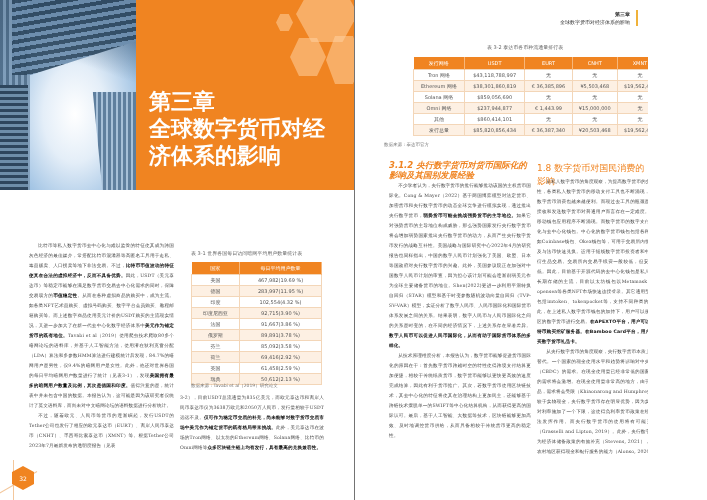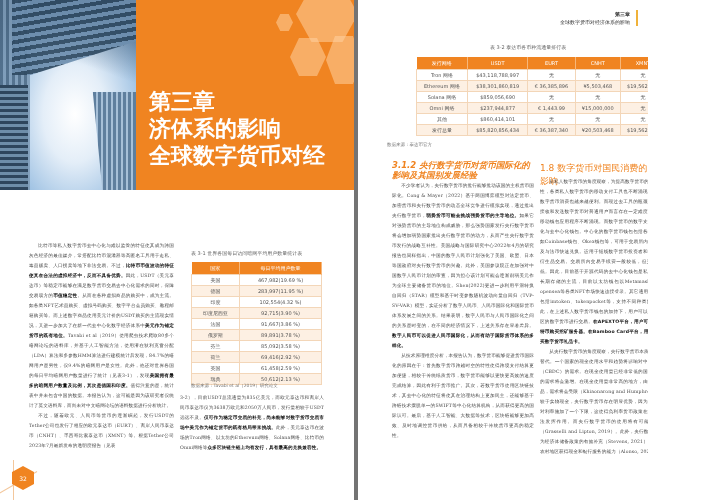--- a/index.html
+++ b/index.html
@@ -1,21 +1,21 @@
 <!DOCTYPE html>
 <html><head>
 <meta charset="utf-8">
 <style>
   * { box-sizing: border-box; margin: 0; padding: 0; }
   html, body { width: 707px; height: 500px; overflow: hidden; background: #fff; }
   body { font-family: "DejaVu Sans", sans-serif; position: relative; color: #333; }
 
   .page { position: absolute; top: 0; height: 500px; background: #fff; overflow: hidden; }
   .page-left { left: 0; width: 354px; }
-  .page-right { left: 354px; width: 294px; border-left: 4px solid #737373; }
+  .page-right { left: 354px; width: 294px; border-left: 1px solid #737373; }
 
   
   .hero-photo {
     position: absolute; left: 0; top: 0; width: 136px; height: 190px;
     background:
       linear-gradient(160deg, rgba(40,60,80,0.85) 0%, rgba(40,60,80,0.0) 30%),
       linear-gradient(200deg, rgba(50,70,90,0.8) 0%, rgba(50,70,90,0) 35%),
       radial-gradient(ellipse at 55% 60%, #ffffff 0%, #e4eef8 30%, #9cc0e2 65%, #5c88b8 100%);
   }
   .bldg { position: absolute; }
@@ -74,22 +74,22 @@
     <div class="bldg b4"></div>
   </div>
   <div class="hero-orange">
     <div class="hex" style="left:140px;top:14px;width:17px;height:17px;"></div>
     <div class="hex" style="left:160px;top:-14px;width:62px;height:56px;"></div>
     <div class="hex" style="left:154px;top:38px;width:36px;height:38px;"></div>
     <div class="hex" style="left:190px;top:36px;width:36px;height:48px;"></div>
   </div>
   <div class="chapter-title">
     <div>第三章</div>
+    <div>全球数字货币对经</div>
     <div>济体系的影响</div>
-    <div>全球数字货币对经</div>
   </div>
 
 
   <div class="body-text" style="left:29px;top:241px;width:145px;">
     <p>
       <span>比特币等私人数字货币去中心化与难以监管的特征使其成为跨国灰色经济的最佳媒介，常搭配比特币混淆器等高匿名工具用于走私、毒品贩卖、人口拐卖等地下非法交易。不过，</span><b>比特币币值波动的特征使其在合法的虚拟经济中，反而不具备优势。</b><span>因此，USDT（美元泰达币）等稳定币能够在满足数字货币交易去中心化需求的同时，保障交易双方的</span><b>币值稳定性</b><span>。从而在各种虚拟商品的购买中，成为主流。如各类NFT艺术品购买、虚拟号码购买、数字平台会员购买、教程邮箱购买等。而上述数字商品使用美元计价的USDT购买的主流现实情况，又进一步加大了在新一代去中心化数字经济体系中</span><b>美元作为锚定货币的既有地位。</b><span>Tavabi et al（2019）使用爬虫技术爬取80多个暗网论坛的语料库，并基于人工智能方法，使用潜在狄利克雷分配（LDA）算法和多参数HMM算法进行建模统计后发现，84.7%的暗网用户是男性，仅9.4%的暗网用户是女性。此外，他还对世界各国的每日平均暗网用户数量进行了统计（见表3-1），发现</span><b>美国拥有最多的暗网用户数量及比例，其次是德国和印度。</b><span>值得注意的是，统计表中并未包含中国的数据。本报告认为，这可能是因为该研究者仅统计了英文语料库，而尚未对中文暗网论坛的语料数据进行分析统计。</span>
     </p>
     <p>不过，随着欧元、人民币等货币的逐渐崛起，发行USDT的Tether公司也发行了相应的欧元泰达币（EURT）、离岸人民币泰达币（CNHT）、墨西哥比索泰达币（XMNT）等。根据Tether公司2023年7月最新发布的透明度报告（见表</p>
   </div>
 

